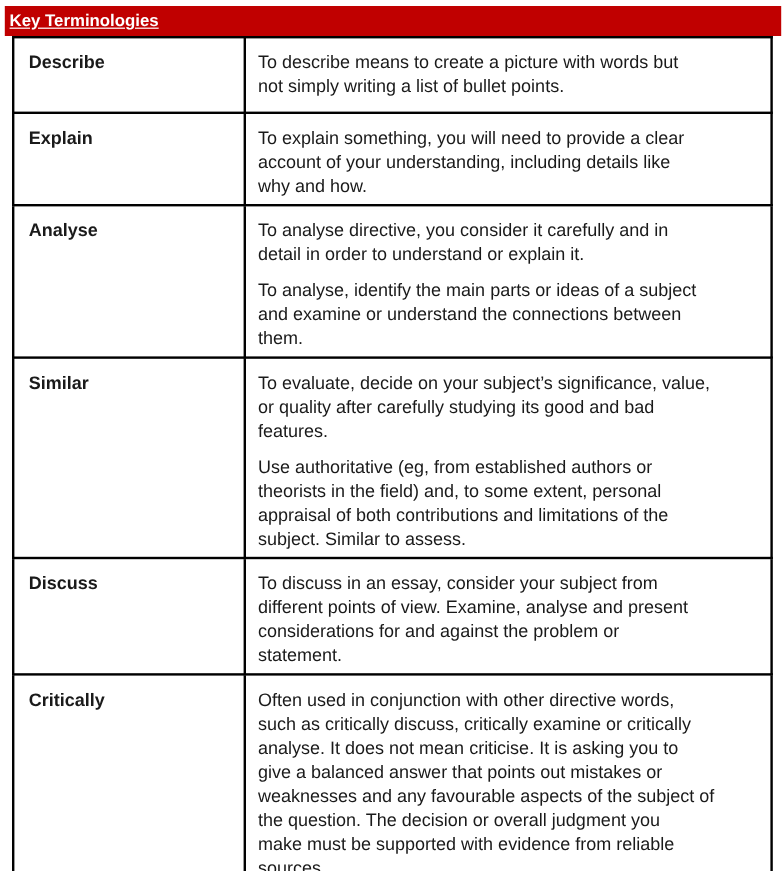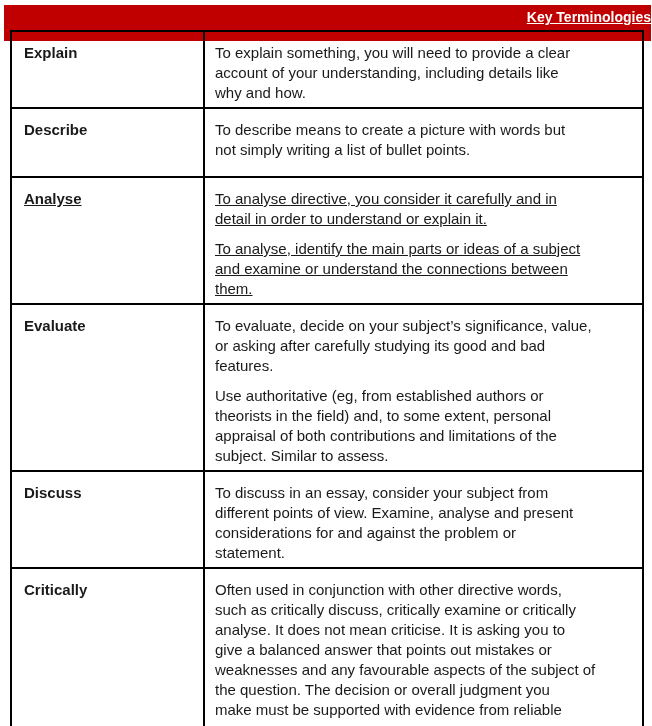--- a/index.html
+++ b/index.html
@@ -10,23 +10,22 @@
     background: #ffffff;
     font-family: "Liberation Sans", sans-serif;
     color: #1a1a1a;
     overflow: hidden;
   }
   .title-bar {
     position: absolute;
     left: 4px;
     right: 1px;
     top: 5px;
-    height: 36px;
+    height: 25px;
     background: #c00000;
-    text-align: right;
   }
   .title-text {
     display: inline-block;
     padding-left: 4px;
     color: #ffffff;
     font-weight: bold;
     font-size: 14px;
     line-height: 24px;
     text-decoration: underline;
   }
@@ -52,73 +51,73 @@
   }
   .term-label { font-weight: bold; }
   .def-cell { padding: 11px 14px 4px 10px; }
   .def-par {
     margin: 0 0 10px 0;
     white-space: pre-line;
   }
   .def-par:last-child { margin-bottom: 0; }
   .term-row:nth-child(1) { height: 63px; }
   .term-row:nth-child(2) { height: 69px; }
-  .term-row:nth-child(3) { height: 125px; text-decoration: underline; }
+  .term-row:nth-child(3) { height: 125px; }
   .term-row:nth-child(4) { height: 160px; }
   .term-row:nth-child(5) { height: 97px; }
   .term-row:nth-child(6) { height: 173px; }
 </style>
 </head>
 <body>
 
 <div class="page">
   <header class="title-bar" style="background-color: rgb(192, 0, 0);">
     <span class="title-text">Key Terminologies</span>
   </header>
 
   <table class="terms-table">
     <tbody>
         <tr class="term-row">
     <td class="term-cell">
+      <span class="term-label">Describe</span>
+    </td>
+    <td class="def-cell">
+            <p class="def-par">To describe means to create a picture with words but
+not simply writing a list of bullet points.</p>
+          </td>
+  </tr>
+        <tr class="term-row">
+    <td class="term-cell">
       <span class="term-label">Explain</span>
     </td>
     <td class="def-cell">
             <p class="def-par">To explain something, you will need to provide a clear
 account of your understanding, including details like
 why and how.</p>
-          </td>
-  </tr>
-        <tr class="term-row">
-    <td class="term-cell">
-      <span class="term-label">Describe</span>
-    </td>
-    <td class="def-cell">
-            <p class="def-par">To describe means to create a picture with words but
-not simply writing a list of bullet points.</p>
           </td>
   </tr>
         <tr class="term-row">
     <td class="term-cell">
       <span class="term-label">Analyse</span>
     </td>
     <td class="def-cell">
             <p class="def-par">To analyse directive, you consider it carefully and in
 detail in order to understand or explain it.</p>
             <p class="def-par">To analyse, identify the main parts or ideas of a subject
 and examine or understand the connections between
 them.</p>
           </td>
   </tr>
         <tr class="term-row">
     <td class="term-cell">
-      <span class="term-label">Evaluate</span>
+      <span class="term-label">Similar</span>
     </td>
     <td class="def-cell">
             <p class="def-par">To evaluate, decide on your subject’s significance, value,
-or asking after carefully studying its good and bad
+or quality after carefully studying its good and bad
 features.</p>
             <p class="def-par">Use authoritative (eg, from established authors or
 theorists in the field) and, to some extent, personal
 appraisal of both contributions and limitations of the
 subject. Similar to assess.</p>
           </td>
   </tr>
         <tr class="term-row">
     <td class="term-cell">
       <span class="term-label">Discuss</span>

